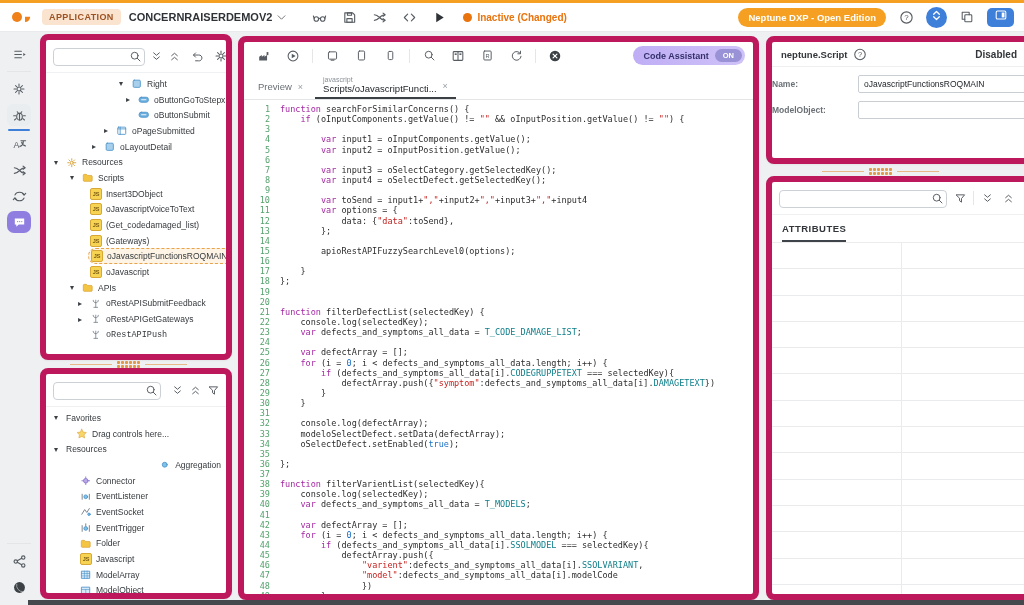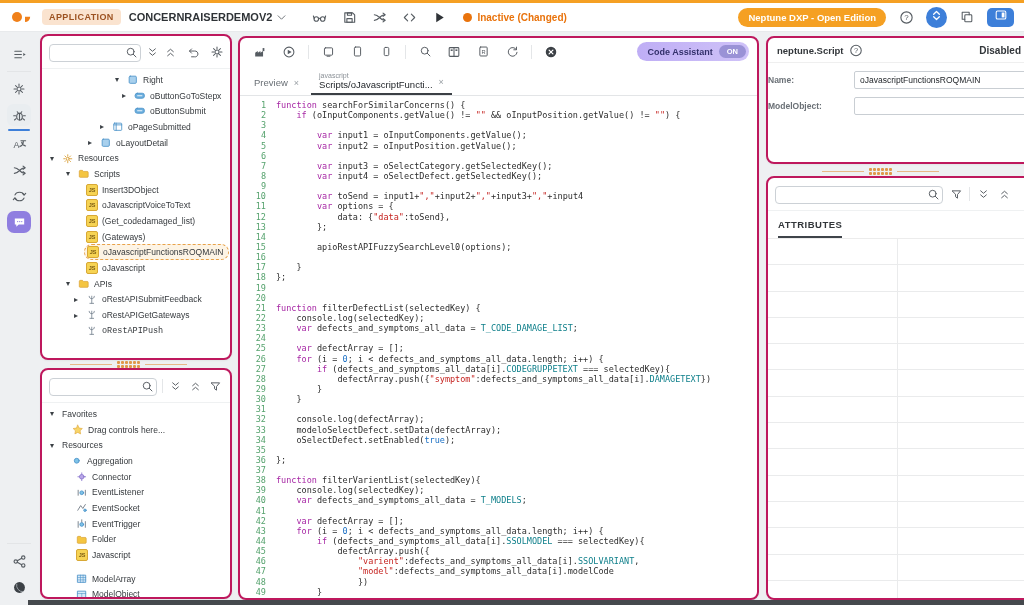--- a/index.html
+++ b/index.html
@@ -22,21 +22,21 @@
   .blue-rect{width:27px;height:19px;border-radius:5px;background:var(--selection-blue,#3d7fd9);display:inline-flex;align-items:center;justify-content:center;cursor:pointer;}
   
   .rail{position:absolute;top:32px;left:0;width:38px;bottom:5px;display:flex;flex-direction:column;align-items:center;padding-top:9px;box-sizing:border-box;}
   .rail .icon-btn{margin:2px 0;width:24px;height:22px;}
   .rail-div{width:24px;height:1px;background:#e3e5e7;margin:4px 0;}
   .rail-active{background:#e9edf0;border-radius:6px;}
   .rail-underline{width:22px;height:2px;background:var(--selection-blue,#4a90d9);border-radius:1px;margin-top:1px;}
   .rail-assist{background:var(--assistant-purple,#8f7ee0);border-radius:7px;width:24px;height:24px;}
   .rail-spacer{flex:1;}
   
-  .card{position:absolute;background:#fff;border:2px solid #be185d;border-radius:8px;box-shadow:0 1px 2px rgba(0,0,0,.05);box-sizing:border-box;overflow:hidden;}
+  .card{position:absolute;background:#fff;border:6px solid #be185d;border-radius:8px;box-shadow:0 1px 2px rgba(0,0,0,.05);box-sizing:border-box;overflow:hidden;}
   .panel-toolbar{display:flex;align-items:center;gap:5px;padding:6px 7px;border-bottom:1px solid #eff1f2;}
   .searchwrap{position:relative;flex:0 0 auto;}
   .searchwrap input{border:1px solid #ccd1d6;border-radius:4px;height:18px;font-size:9px;padding:0 18px 0 5px;outline:none;box-sizing:border-box;font-family:"Liberation Sans",sans-serif;}
   .searchwrap .mag{position:absolute;right:3px;top:3px;}
   .vsep{width:1px;height:14px;background:#e4e6e8;}
   
   .tree{padding-top:3px;}
   .trow{display:flex;align-items:center;height:15.7px;font-size:8.5px;color:#35393d;cursor:pointer;white-space:nowrap;}
   .arr{width:10px;font-size:8px;color:#3c4146;flex:0 0 auto;}
   .tinner{display:flex;align-items:center;gap:4px;padding:1px 5px 1px 2px;}
@@ -505,21 +505,21 @@
             </span>
             <span class="tlabel">Drag controls here...</span>
           </span>
         </div>
         <div class="trow" style="padding-left: 8px;">
           <span class="arr">▾</span>
           <span class="tinner">
             <span class="tlabel">Resources</span>
           </span>
         </div>
-        <div class="trow" style="padding-left: 27px;">
+        <div class="trow" style="padding-left: 37px; justify-content: flex-end;">
           <span class="tinner">
             <span class="ticon">
               <svg viewBox="0 0 16 16" width="15" height="15" fill="none" stroke="#565c62" stroke-width="1.2" stroke-linecap="round" stroke-linejoin="round">
                 <circle cx="8" cy="8" r="3.4" fill="#7ec3e8" stroke="#4d94c9"></circle>
               </svg>
             </span>
             <span class="tlabel">Aggregation</span>
           </span>
         </div>
         <div class="trow" style="padding-left: 32px;">
@@ -577,21 +577,21 @@
           </span>
         </div>
         <div class="trow" style="padding-left: 32px;">
           <span class="tinner">
             <span class="ticon">
               <span class="jsbadge">JS</span>
             </span>
             <span class="tlabel">Javascript</span>
           </span>
         </div>
-        <div class="trow" style="padding-left: 32px; margin-top: 8px;">
+        <div class="trow" style="padding-left: 32px;">
           <span class="tinner">
             <span class="ticon">
               <svg viewBox="0 0 16 16" width="15" height="15" fill="none" stroke="#565c62" stroke-width="1.2" stroke-linecap="round" stroke-linejoin="round">
                 <rect x="2.5" y="3" width="11" height="10" fill="#d8eaf8" stroke="#4d94c9"></rect>
                 <path d="M2.5 6.3 h11 M2.5 9.6 h11 M6.2 3 v10 M9.9 3 v10" stroke="#4d94c9" stroke-width="0.8"></path>
               </svg>
             </span>
             <span class="tlabel">ModelArray</span>
           </span>
         </div>

